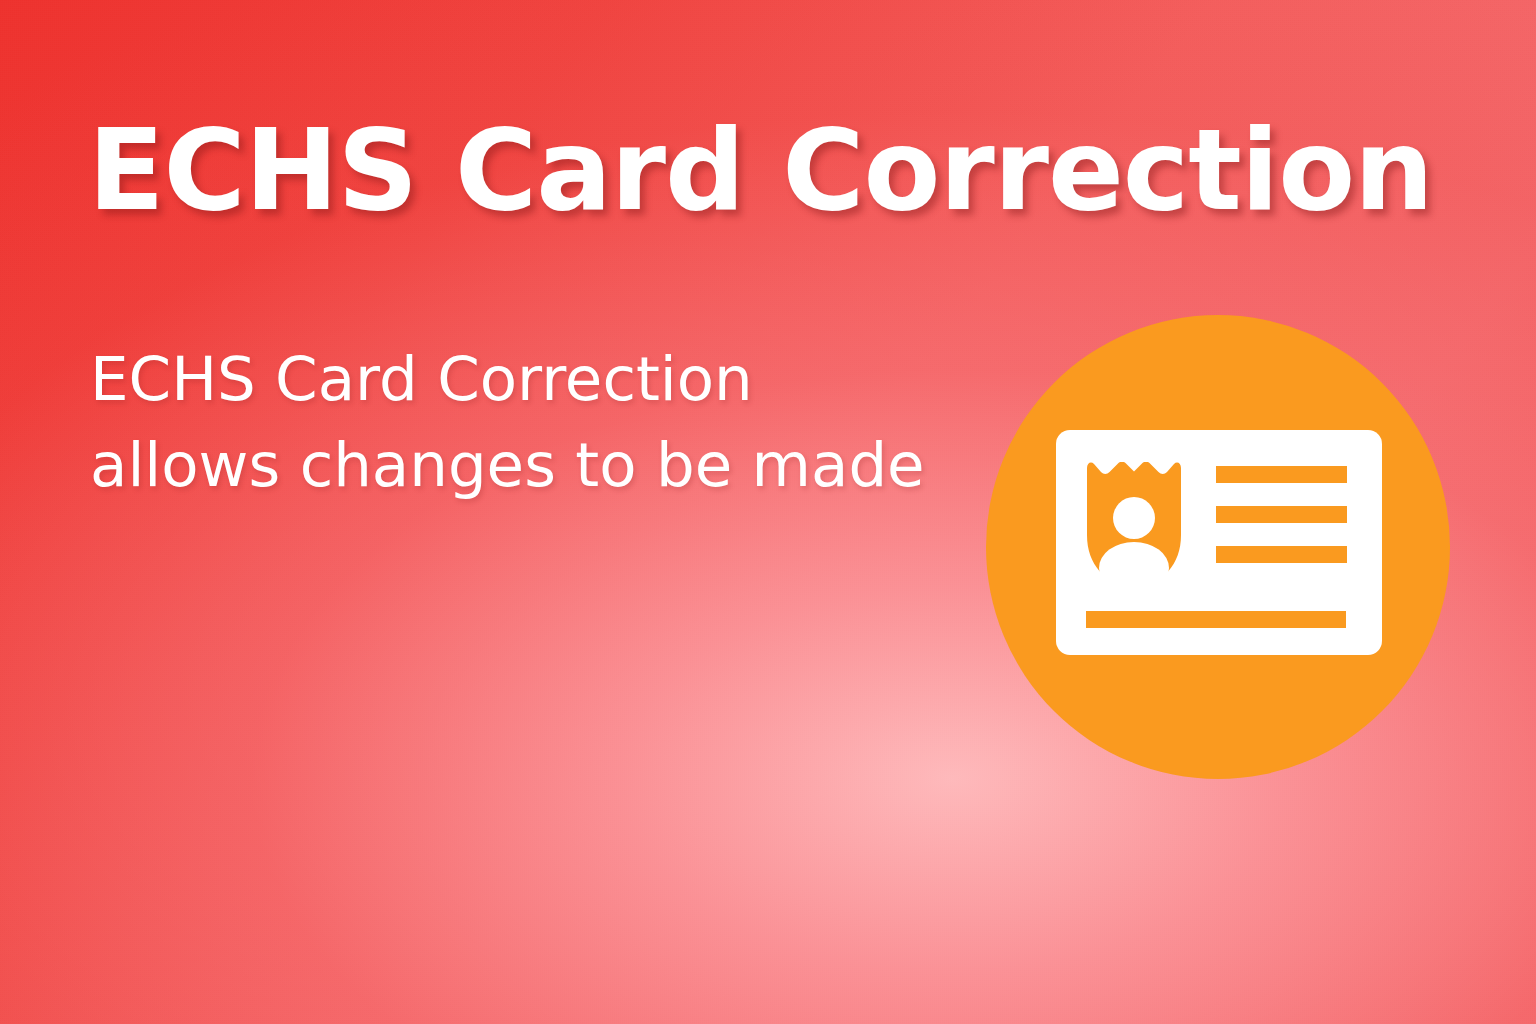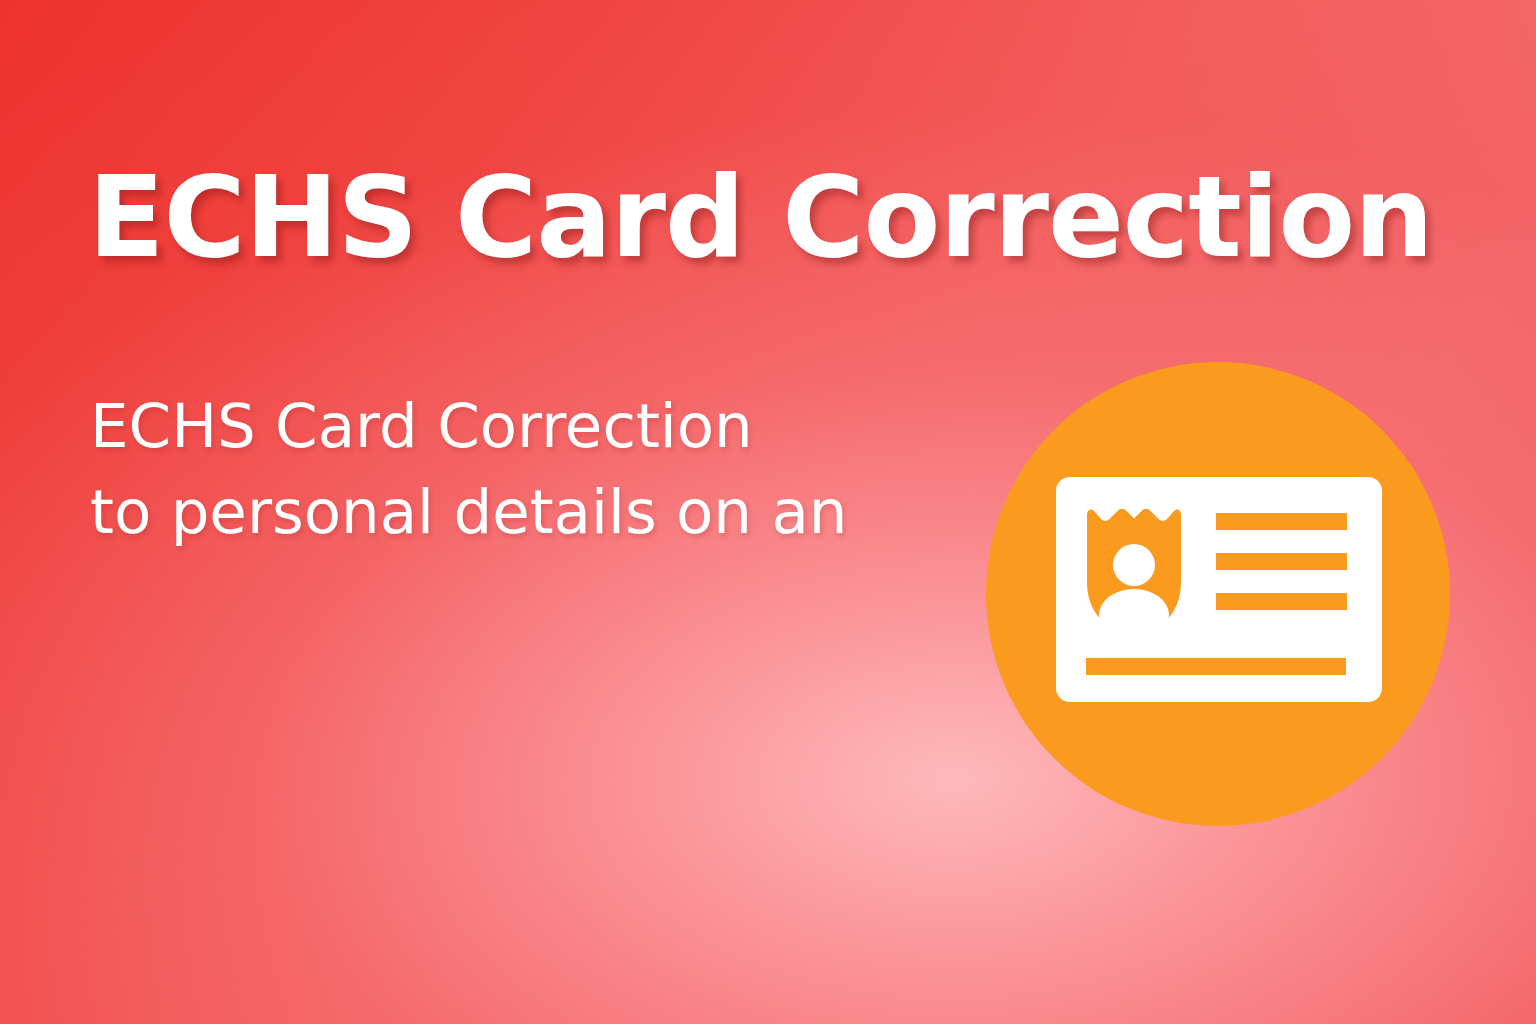--- a/index.html
+++ b/index.html
@@ -45,21 +45,20 @@
     opacity: 0.05;
     background-image:
       repeating-linear-gradient(0deg, rgba(255,255,255,0.35) 0px, rgba(255,255,255,0) 1px, rgba(255,255,255,0) 2px),
       repeating-linear-gradient(90deg, rgba(0,0,0,0.25) 0px, rgba(0,0,0,0) 1px, rgba(0,0,0,0) 2px);
     pointer-events: none;
   }
 
   .content {
     position: absolute;
     inset: 0;
-    margin-top: 47px;
   }
 
   .headline {
     position: absolute;
     left: 88px;
     top: 112px;
     margin: 0;
     font-size: 112px;
     line-height: 1.05;
     font-weight: 700;
@@ -141,21 +140,21 @@
 
   <div class="bg-gradient"></div>
   <div class="bg-noise"></div>
 
   <div class="content">
 
     <h1 class="headline">ECHS Card Correction</h1>
 
     <div class="body-copy">
       <span class="line">ECHS Card Correction</span>
-      <span class="line">to personal details on an</span>
+      <span class="line">allows changes to be made</span>
     </div>
 
     <div class="icon-wrap">
       <div class="icon-circle"></div>
 
       <div class="id-card">
 
         <div class="shield">
           <svg viewBox="0 0 94 131" width="94" height="131" aria-hidden="true">
             <path d="M0 6

